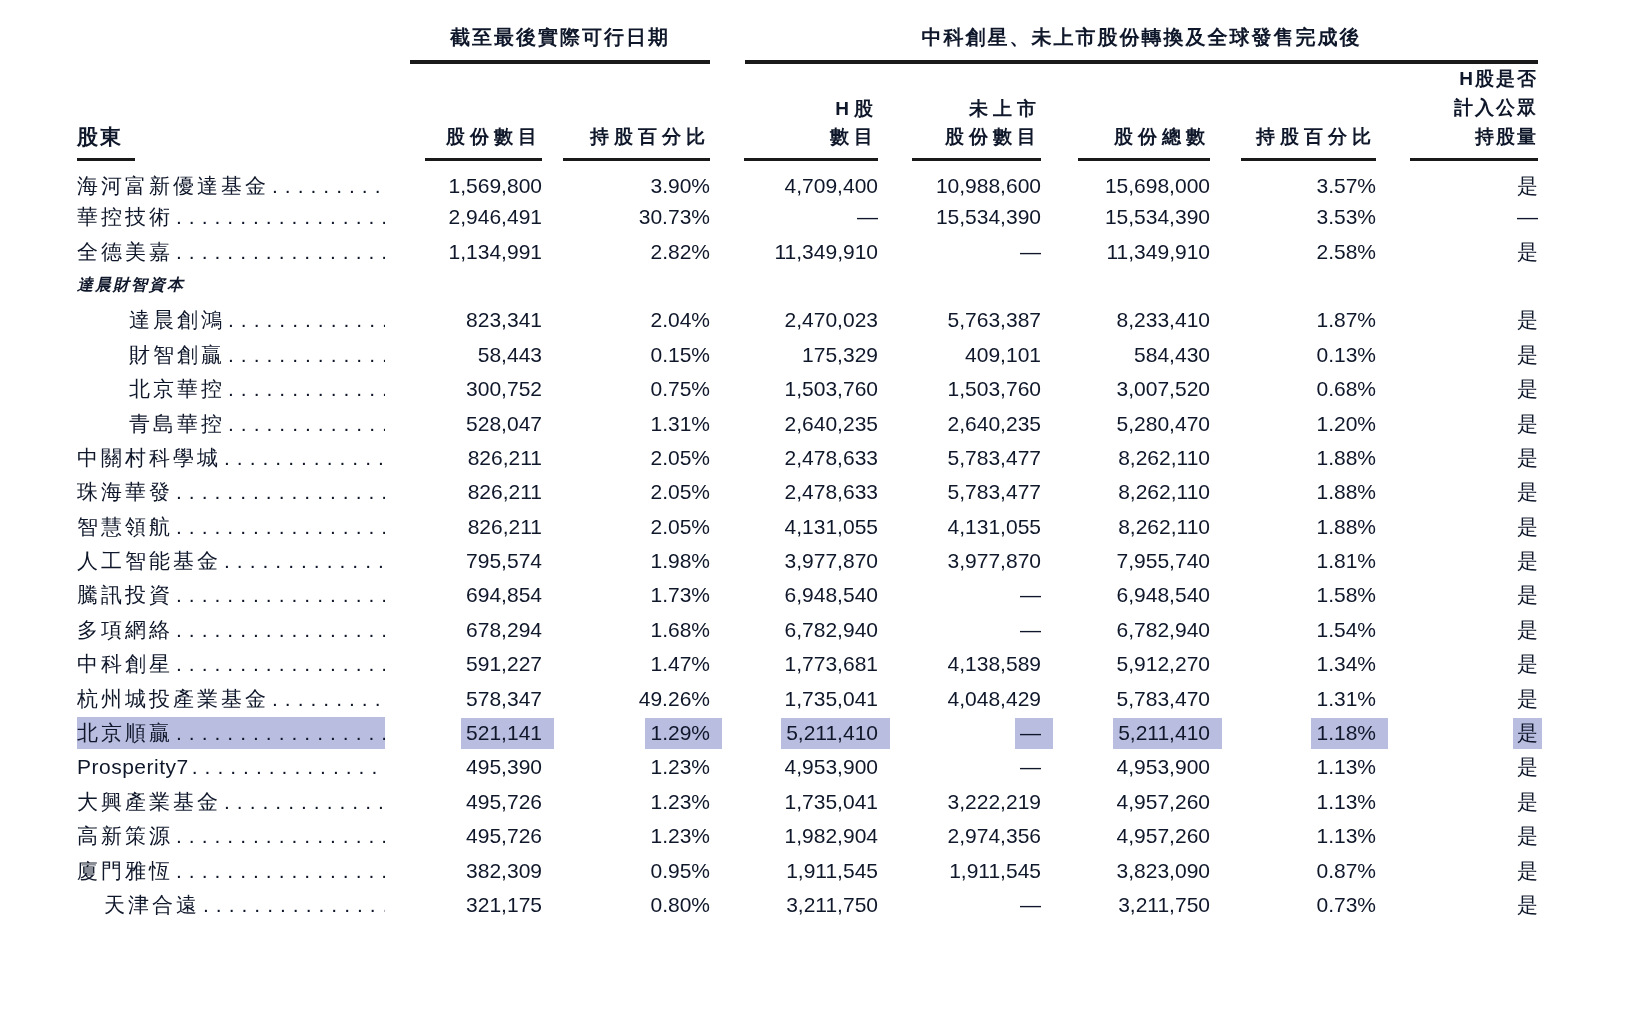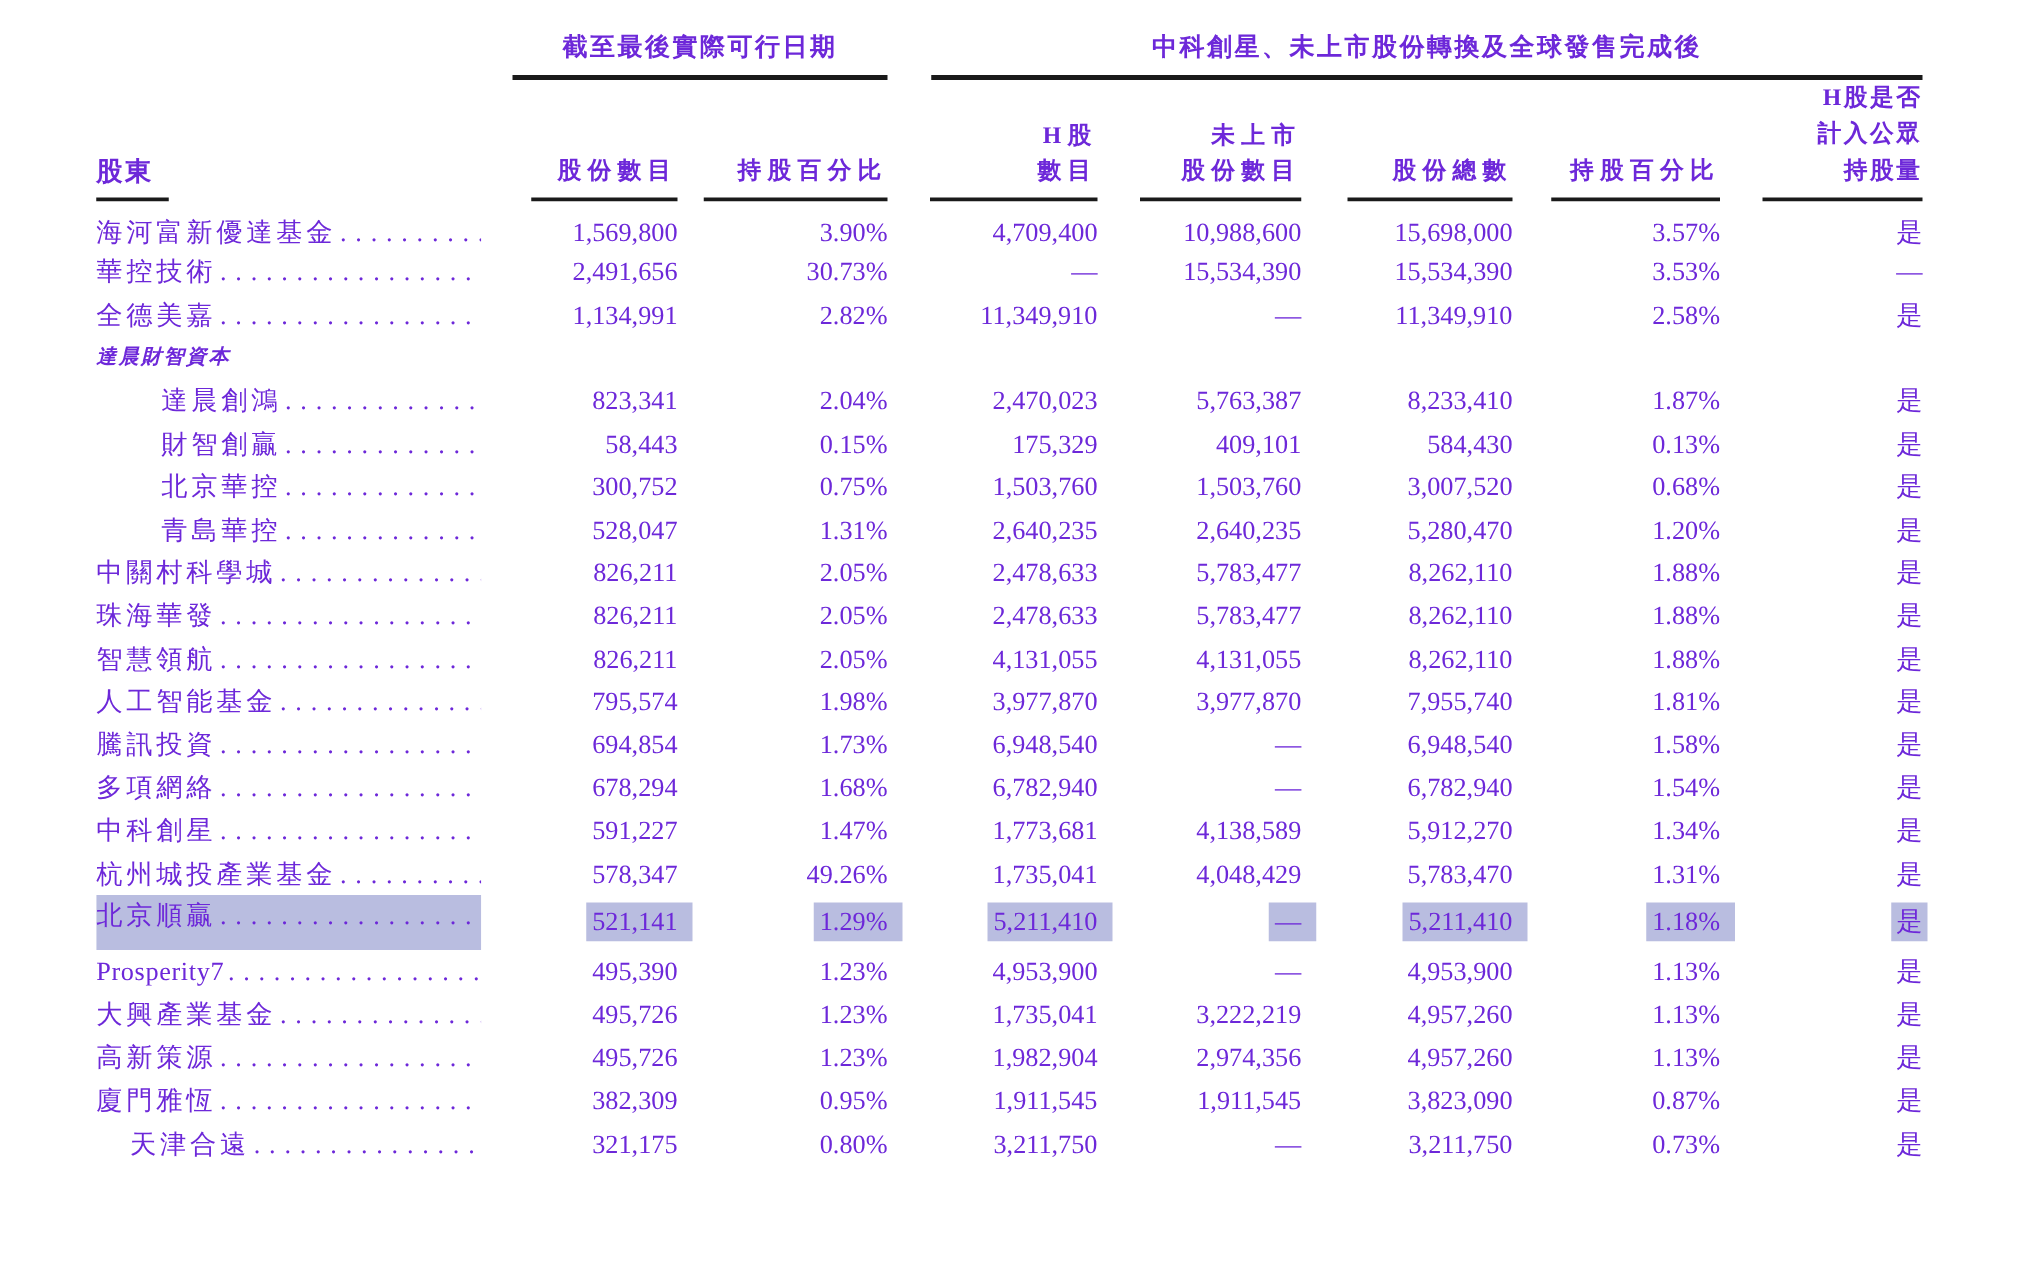--- a/index.html
+++ b/index.html
@@ -3,22 +3,22 @@
 <meta charset="utf-8">
 <style>
   * { margin: 0; padding: 0; box-sizing: border-box; }
   html, body { background: #ffffff; }
   .page {
     position: relative;
     width: 1632px;
     height: 1028px;
     background: #ffffff;
     overflow: hidden;
-    font-family: Liberation Serif, serif;
-    color: #6d28d9;
+    font-family: Liberation Sans, sans-serif;
+    color: #0f172a;
   }
   table.shtable {
     border-collapse: collapse;
     table-layout: fixed;
     width: 1461px;
     margin-left: 77px;
   }
   th, td { padding: 0; }
 
   
@@ -92,21 +92,21 @@
     letter-spacing: 2px;
   }
   .num-cell {
     text-align: right;
     font-size: 21px;
     white-space: nowrap;
   }
   .val { display: inline-block; line-height: 26px; }
 
   
-  tr.hl .name-box { background: var(--hl, #b9bde0); padding-top: 2px; padding-bottom: 14px; }
+  tr.hl .name-box { background: var(--hl, #b9bde0); padding-top: 2px; padding-bottom: 2px; }
   tr.hl .val { background: var(--hl, #b9bde0); padding: 2px 12px 3px 5px; margin-right: -12px; }
   tr.hl td:last-child .val { padding: 2px 4px 3px 4px; margin-right: -4px; }
 </style>
 </head>
 <body>
 
 <div class="page" style="--hl: #b9bde0;">
   <table class="shtable">
     <colgroup>
       <col style="width:308px">
@@ -203,21 +203,21 @@
           <td class="num-cell"><span class="val">3.57%</span></td>
           <td class="num-cell"><span class="val">是</span></td>
         </tr>
         <tr>
           <td class="name-cell">
             <div class="name-box">
               <span class="shname">華控技術</span>
               <span class="leader"></span>
             </div>
           </td>
-          <td class="num-cell"><span class="val">2,491,656</span></td>
+          <td class="num-cell"><span class="val">2,946,491</span></td>
           <td class="num-cell"><span class="val">30.73%</span></td>
           <td class="num-cell"><span class="val">—</span></td>
           <td class="num-cell"><span class="val">15,534,390</span></td>
           <td class="num-cell"><span class="val">15,534,390</span></td>
           <td class="num-cell"><span class="val">3.53%</span></td>
           <td class="num-cell"><span class="val">—</span></td>
         </tr>
         <tr>
           <td class="name-cell">
             <div class="name-box">

